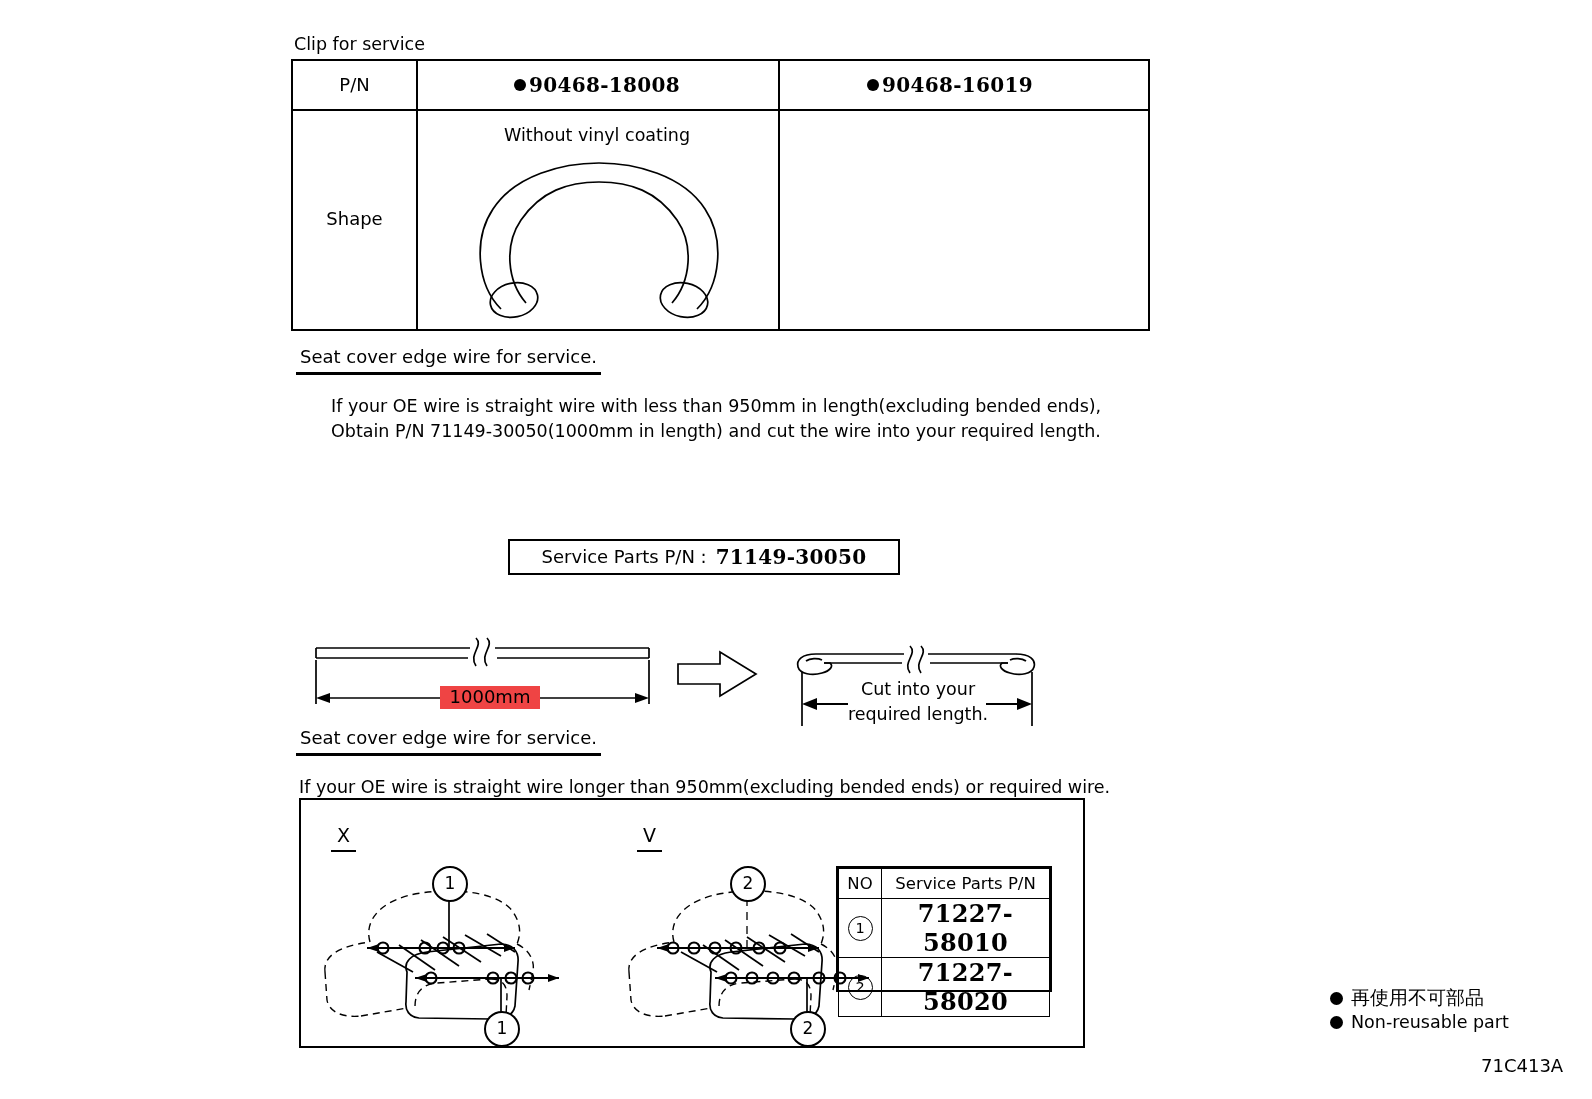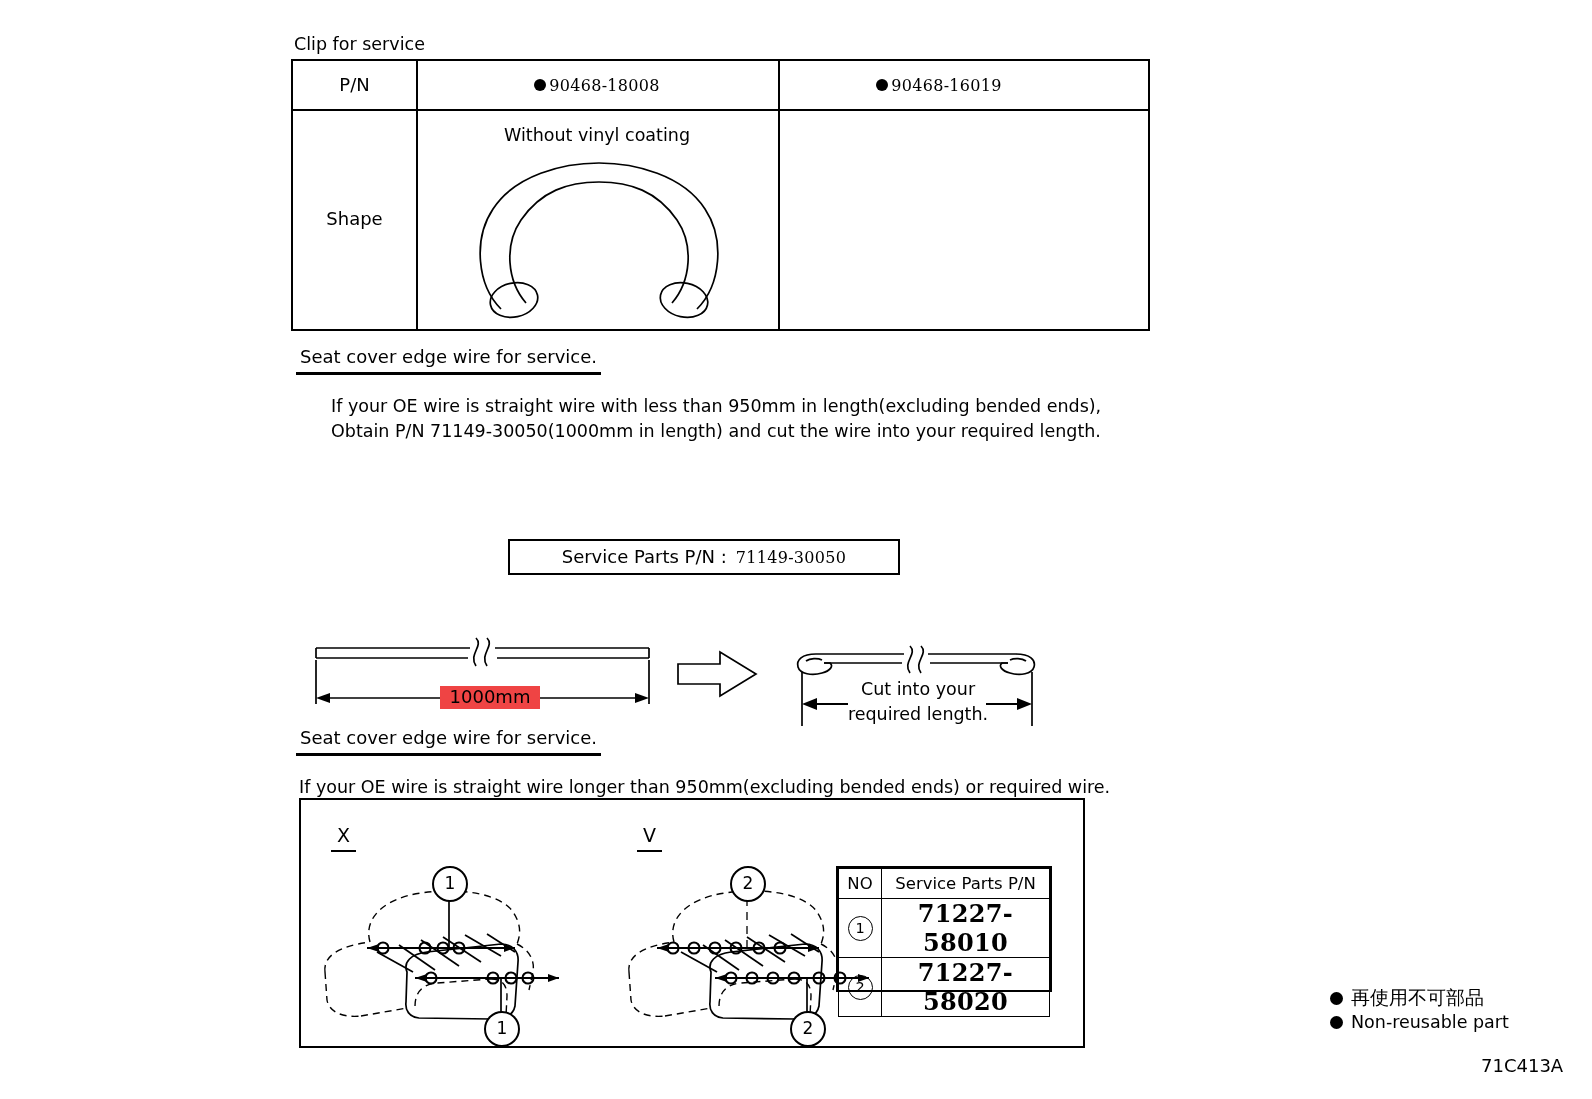--- a/index.html
+++ b/index.html
@@ -26,22 +26,22 @@
     font-family: "DejaVu Sans", "Liberation Sans", sans-serif;
     color: #000;
     white-space: nowrap;
     line-height: 1.25;
   }
   .t17 { font-size: 17.5px; }
   .t18 { font-size: 18px; }
   .t19 { font-size: 19px; }
   .bold-pn {
     font-family: "DejaVu Serif", "Liberation Serif", serif;
-    font-weight: normal;
-    font-size: 16px;
+    font-weight: bold;
+    font-size: 20px;
     letter-spacing: 0.3px;
   }
 
   
   #clip-table {
     left: 291px; top: 59px;
     width: 859px; height: 272px;
     border: 2px solid #000;
     box-sizing: border-box;
   }
@@ -171,21 +171,21 @@
     <div class="hline" style="top:48px;"></div>
 
     <div class="cell-center txt t18" style="left:0; top:0; width:123px; height:48px;">P/N</div>
     <div class="cell-center txt t18" style="left:0; top:48px; width:123px; height:220px;">Shape</div>
 
     <div class="cell-center" style="left:123px; top:0; width:362px; height:48px;">
       <span class="bullet-sm"></span>
         <span class="bold-pn">90468-18008</span>
     </div>
 
-    <div class="cell-center" style="left:485px; top:0; width:322px; height:48px;">
+    <div class="cell-center" style="left:485px; top:0; width:322px; height:48px;padding-left:11px;">
       <span class="bullet-sm"></span>
         <span class="bold-pn">90468-16019</span>
     </div>
 
     <div class="abs" style="left:123px; top:48px; width:362px; height:276px;">
       <div class="abs txt t17" style="left:0; top:16px; width:362px; text-align:center;">Without vinyl coating</div>
 
       <div class="abs" style="left:55px; top:48px;">
         <svg width="255" height="160" viewBox="0 0 255 160">
 

